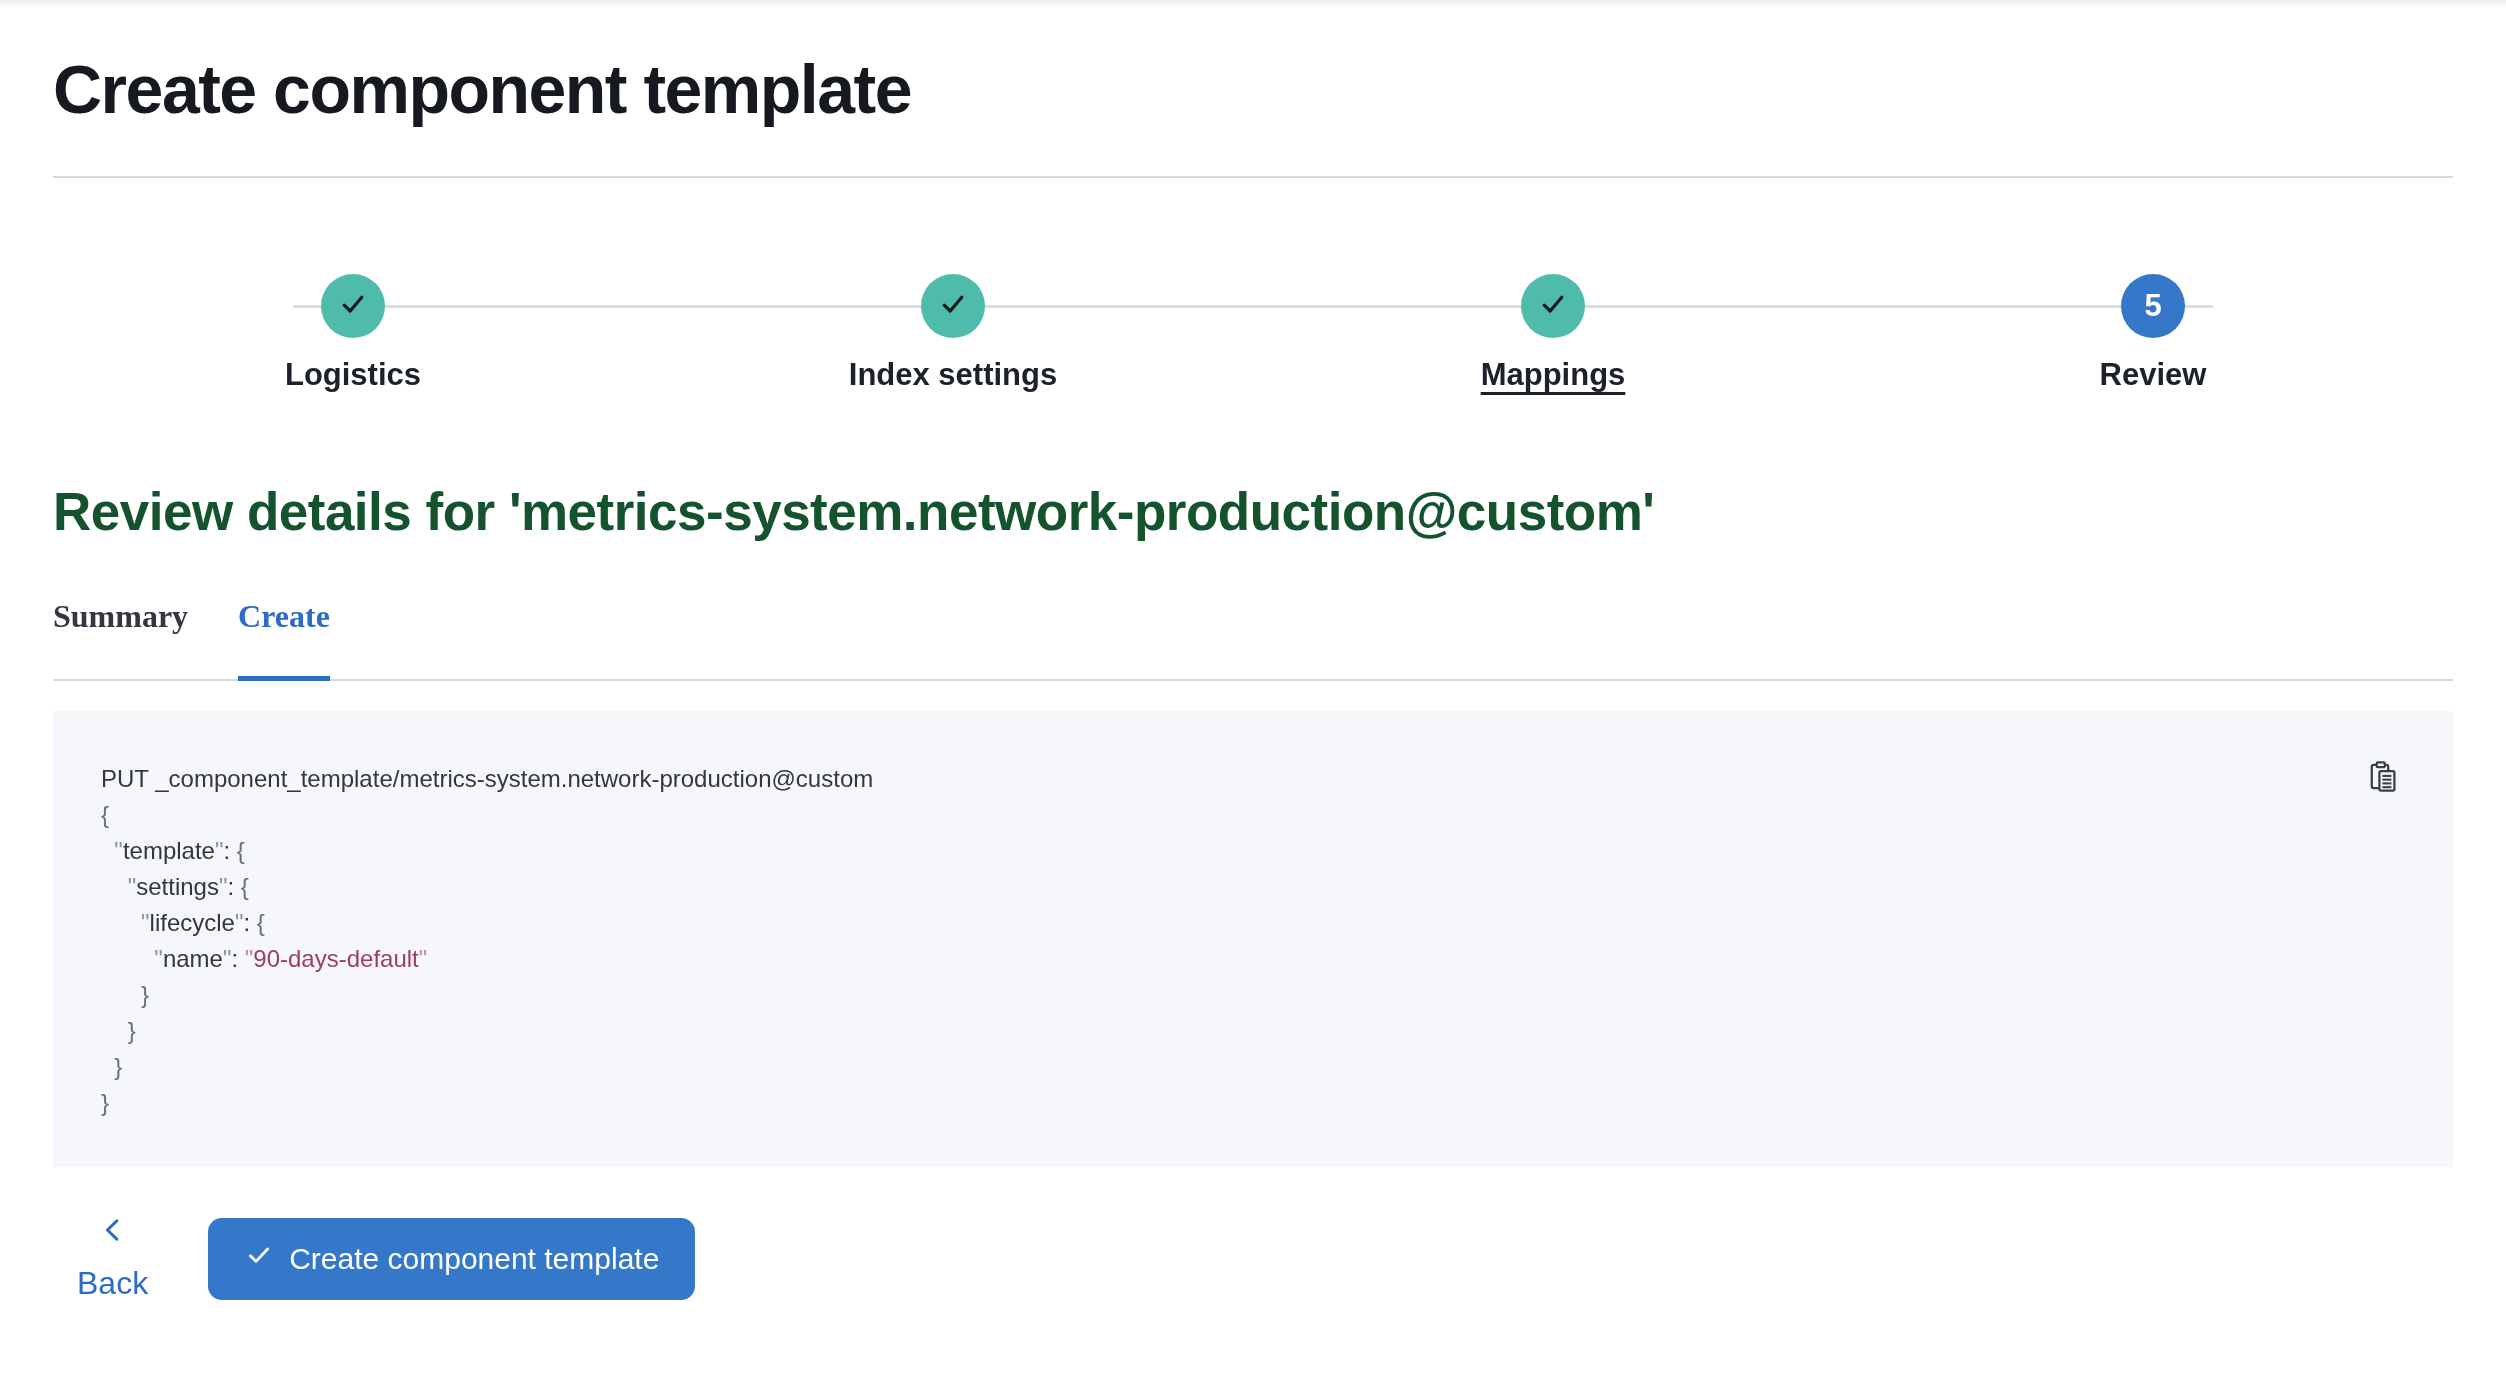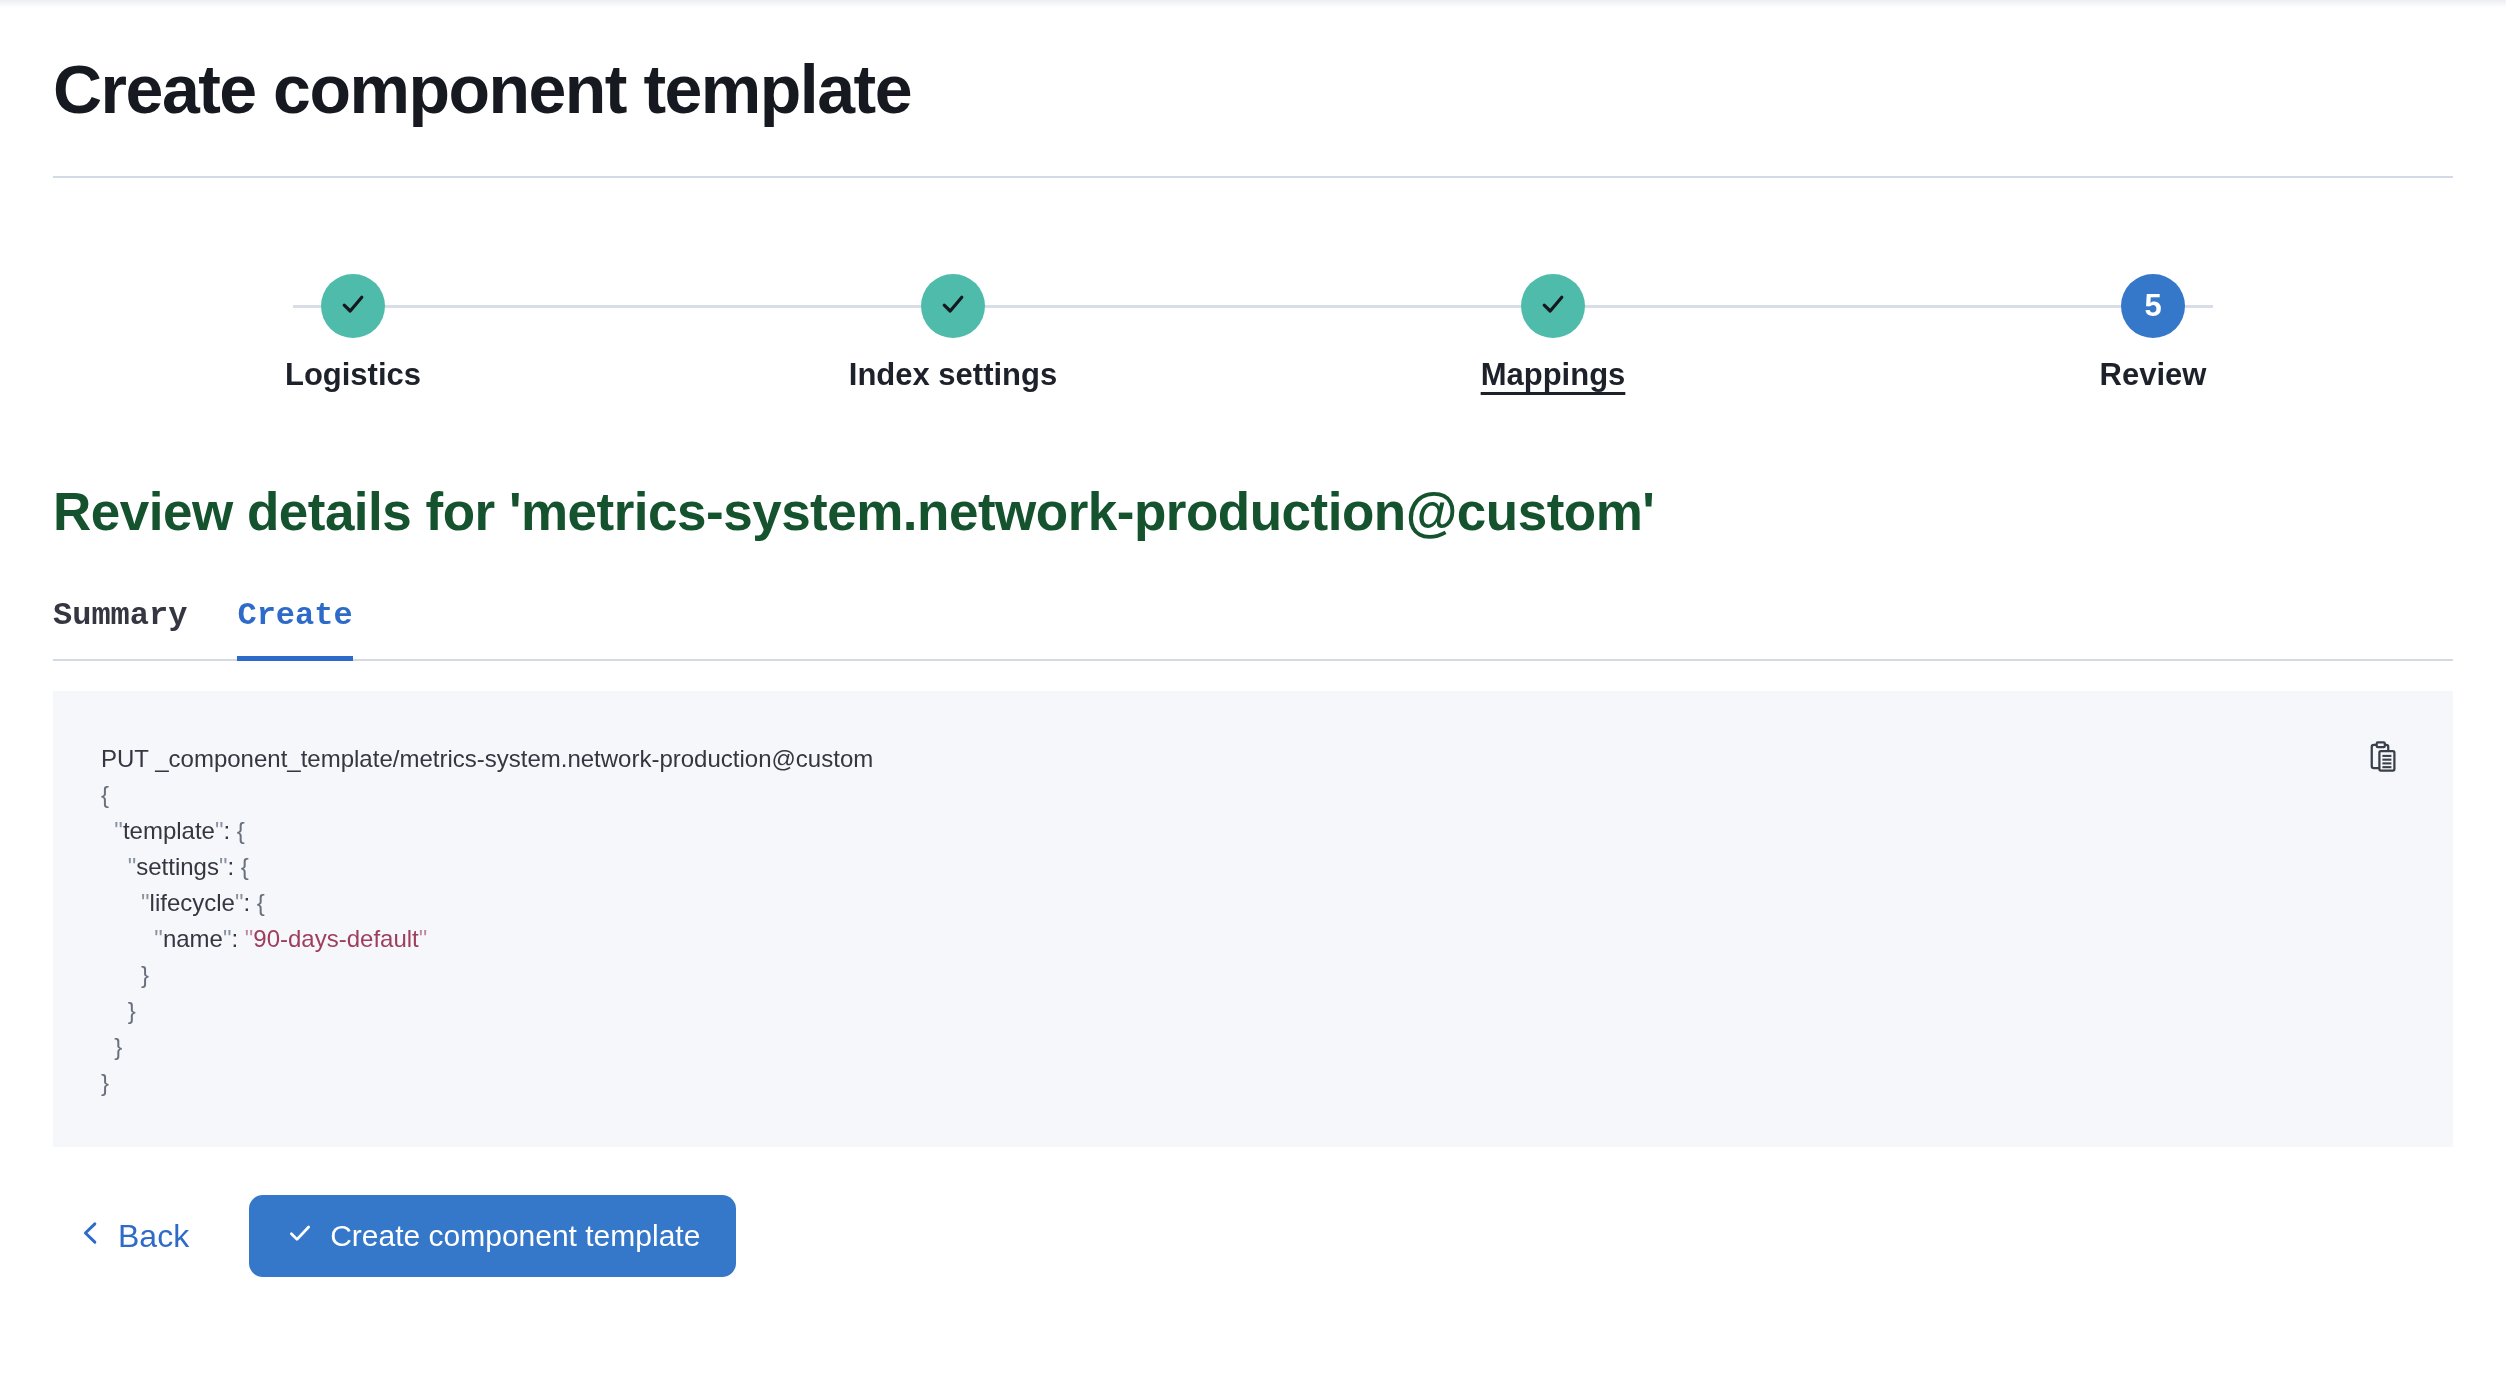--- a/index.html
+++ b/index.html
@@ -45,24 +45,24 @@
   
   h2.review-heading {
     margin-top: 86px;
     font-size: 53px; line-height: 64px; font-weight: 700;
     letter-spacing: -0.5px; color: #14532d;
   }
 
   .tabs { margin-top: 52px; display: flex; gap: 50px; border-bottom: 2px solid #d4dae5; }
   .tab {
     font-size: 32px; line-height: 40px; font-weight: 700;
-    color: #343741; padding-bottom: 20px;
+    color: #343741; padding-bottom: 40px;
     border-bottom: 5px solid transparent; margin-bottom: -2px;
     cursor: pointer; background: none; border-top: none; border-left: none; border-right: none;
-    font-family: Liberation Mono, monospace;
+    font-family: Liberation Serif, serif;
   }
   .tab.active { color: #2e6bc8; border-bottom-color: #2e6bc8; }
 
   .request-description { margin-top: 44px; font-size: 31px; line-height: 40px; color: #353a44; }
 
   
   .code-block {
     margin-top: 30px;
     background: #f5f7fa;
     padding: 50px 120px 46px 48px;
@@ -85,21 +85,21 @@
     display: flex; align-items: center; justify-content: center;
     background: transparent; border: none; cursor: pointer; border-radius: 8px;
   }
 
   
   .footer-actions { margin-top: 48px; display: flex; align-items: center; }
   .back-link {
     margin-left: 24px;
     display: inline-flex; align-items: center; gap: 13px;
     color: #2e6bc8; font-size: 32px; font-weight: 500;
-    background: none; border: none; cursor: pointer; font-family: inherit;
+    background: none; border: none; cursor: pointer; font-family: inherit; flex-direction: column;
   }
   .create-button {
     margin-left: 60px;
     height: 82px; padding: 0 36px;
     background: #3577c9; color: #ffffff;
     border: none; border-radius: 14px; cursor: pointer;
     display: inline-flex; align-items: center; gap: 15px;
     font-size: 30px; font-weight: 500; font-family: inherit;
   }
   .icon-svg { display: block; }

